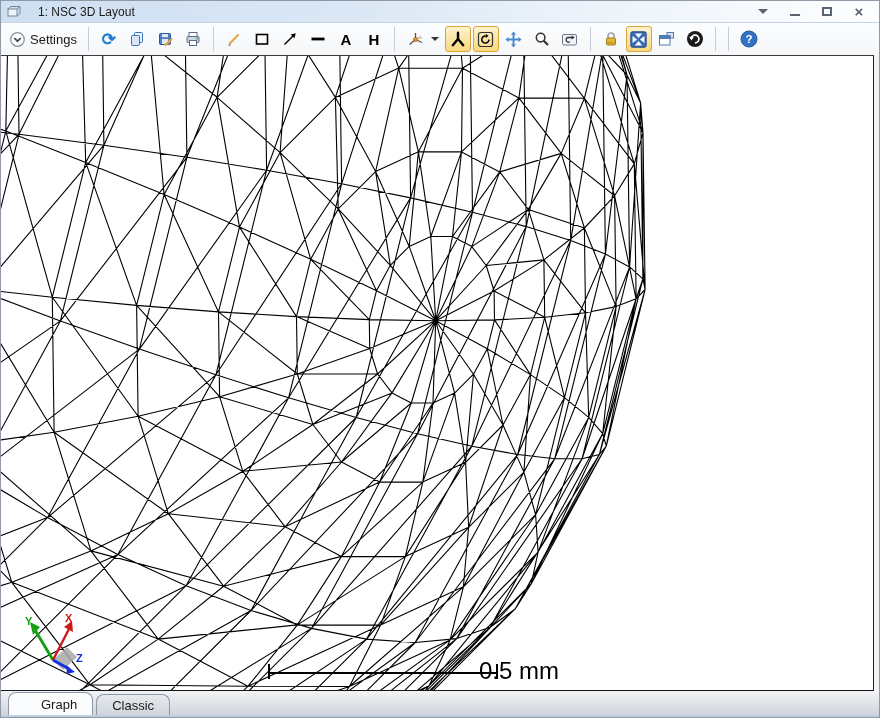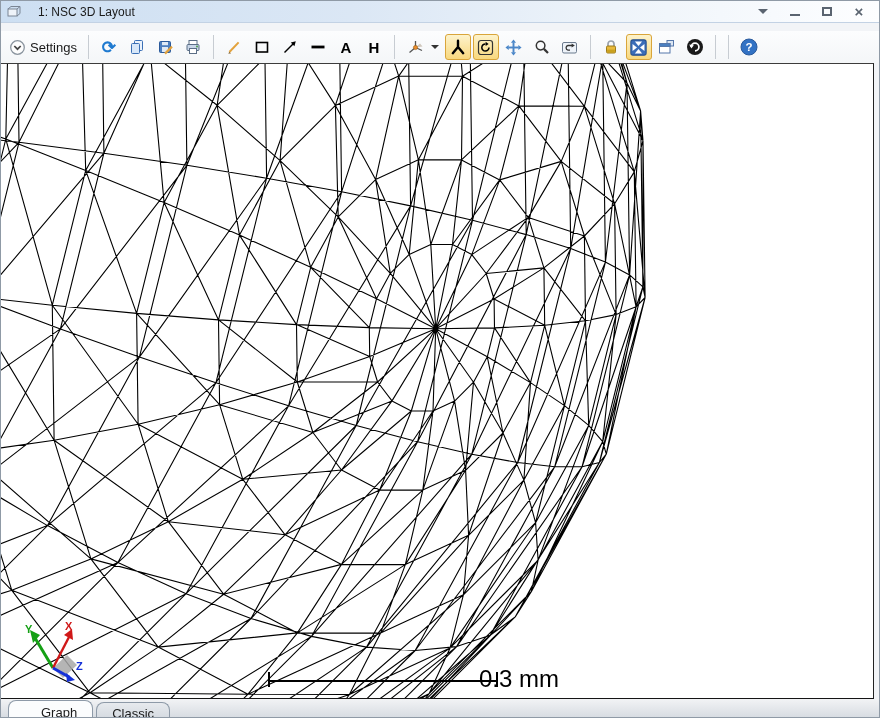--- a/index.html
+++ b/index.html
@@ -29,21 +29,21 @@
   .win-btn .minbar { width:10px; height:2px; background:#5a6470; display:block; margin-top:6px;}
   .win-btn .maxbox { width:10px; height:9px; border:2px solid #5a6470; display:block;}
   .win-btn .caretdown { width:0; height:0; border-left:5px solid transparent; border-right:5px solid transparent; border-top:5px solid #5a6470; display:block;}
   .win-btn.close { font-size:15px; font-weight:bold; }
 
   
   .toolbar {
     height: 32px;
     background: linear-gradient(#fcfdfe, #f4f6f8);
     display: flex; align-items: center;
-    padding: 0 4px; gap: 2px; margin-top: 8px;
+    padding: 0 4px; gap: 2px;
   }
   .tbtn {
     height: 26px; min-width: 26px;
     padding: 0 3px;
     display: flex; align-items: center; justify-content: center; gap: 4px;
     border: 1px solid transparent; border-radius: 3px;
     font-size: 13px; color: #1a1a1a;
     cursor: default;
   }
   .tbtn.selected {
@@ -321,21 +321,21 @@
 
   <div class="canvas">
     <svg class="mesh" width="873" height="634">
         <path d="M434.7 264.7L410.3 347.0M434.7 264.7L391.0 336.9M434.7 264.7L376.6 318.0M434.7 264.7L368.7 292.5M434.7 264.7L368.3 263.6M434.7 264.7L375.5 234.7M434.7 264.7L389.3 209.3M434.7 264.7L408.2 190.4M434.7 264.7L429.8 180.5M434.7 264.7L451.5 180.5M434.7 264.7L470.8 190.6M434.7 264.7L485.2 209.5M434.7 264.7L493.1 235.0M434.7 264.7L493.5 263.9M434.7 264.7L486.3 292.8M434.7 264.7L472.5 318.2M434.7 264.7L453.6 337.1M434.7 264.7L432.0 347.0M410.3 347.0L378.7 426.0M410.3 347.0L391.0 336.9M410.3 347.0L340.5 406.0M391.0 336.9L340.5 406.0M391.0 336.9L376.6 318.0M391.0 336.9L311.9 368.5M376.6 318.0L311.9 368.5M376.6 318.0L368.7 292.5M376.6 318.0L296.3 318.0M368.7 292.5L296.3 318.0M368.7 292.5L368.3 263.6M368.7 292.5L295.5 260.6M368.3 263.6L295.5 260.6M368.3 263.6L375.5 234.7M368.3 263.6L309.7 203.3M375.5 234.7L309.7 203.3M375.5 234.7L389.3 209.3M375.5 234.7L337.2 152.9M389.3 209.3L337.2 152.9M389.3 209.3L408.2 190.4M389.3 209.3L374.6 115.6M408.2 190.4L374.6 115.6M408.2 190.4L429.8 180.5M408.2 190.4L417.4 95.8M429.8 180.5L417.4 95.8M429.8 180.5L451.5 180.5M429.8 180.5L460.5 95.9M451.5 180.5L460.5 95.9M451.5 180.5L470.8 190.6M451.5 180.5L498.7 115.9M470.8 190.6L498.7 115.9M470.8 190.6L485.2 209.5M470.8 190.6L527.3 153.4M485.2 209.5L527.3 153.4M485.2 209.5L493.1 235.0M485.2 209.5L542.9 203.9M493.1 235.0L542.9 203.9M493.1 235.0L493.5 263.9M493.1 235.0L543.7 261.3M493.5 263.9L543.7 261.3M493.5 263.9L486.3 292.8M493.5 263.9L529.5 318.6M486.3 292.8L529.5 318.6M486.3 292.8L472.5 318.2M486.3 292.8L502.0 369.0M472.5 318.2L502.0 369.0M472.5 318.2L453.6 337.1M472.5 318.2L464.6 406.3M453.6 337.1L464.6 406.3M453.6 337.1L432.0 347.0M453.6 337.1L421.8 426.1M432.0 347.0L421.8 426.1M432.0 347.0L410.3 347.0M432.0 347.0L378.7 426.0M378.7 426.0L340.5 500.4M378.7 426.0L340.5 406.0M378.7 426.0L284.1 470.8M340.5 406.0L284.1 470.8M340.5 406.0L311.9 368.5M340.5 406.0L241.8 415.3M311.9 368.5L241.8 415.3M311.9 368.5L296.3 318.0M311.9 368.5L218.6 340.7M296.3 318.0L218.6 340.7M296.3 318.0L295.5 260.6M296.3 318.0L217.5 255.9M295.5 260.6L217.5 255.9M295.5 260.6L309.7 203.3M295.5 260.6L238.5 171.1M309.7 203.3L238.5 171.1M309.7 203.3L337.2 152.9M309.7 203.3L279.1 96.6M337.2 152.9L279.1 96.6M337.2 152.9L374.6 115.6M337.2 152.9L334.4 41.4M374.6 115.6L334.4 41.4M374.6 115.6L417.4 95.8M374.6 115.6L397.7 12.1M417.4 95.8L397.7 12.1M417.4 95.8L460.5 95.9M417.4 95.8L461.5 12.3M460.5 95.9L461.5 12.3M460.5 95.9L498.7 115.9M460.5 95.9L517.9 41.9M498.7 115.9L517.9 41.9M498.7 115.9L527.3 153.4M498.7 115.9L560.2 97.4M527.3 153.4L560.2 97.4M527.3 153.4L542.9 203.9M527.3 153.4L583.4 172.0M542.9 203.9L583.4 172.0M542.9 203.9L543.7 261.3M542.9 203.9L584.5 256.8M543.7 261.3L584.5 256.8M543.7 261.3L529.5 318.6M543.7 261.3L563.5 341.6M529.5 318.6L563.5 341.6M529.5 318.6L502.0 369.0M529.5 318.6L522.9 416.1M502.0 369.0L522.9 416.1M502.0 369.0L464.6 406.3M502.0 369.0L467.6 471.3M464.6 406.3L467.6 471.3M464.6 406.3L421.8 426.1M464.6 406.3L404.3 500.6M421.8 426.1L404.3 500.6M421.8 426.1L378.7 426.0M421.8 426.1L340.5 500.4M340.5 500.4L296.4 568.9M340.5 500.4L284.1 470.8M340.5 500.4L222.6 530.2M284.1 470.8L222.6 530.2M284.1 470.8L241.8 415.3M284.1 470.8L167.3 457.7M241.8 415.3L167.3 457.7M241.8 415.3L218.6 340.7M241.8 415.3L137.1 360.2M218.6 340.7L137.1 360.2M218.6 340.7L217.5 255.9M218.6 340.7L135.6 249.4M217.5 255.9L135.6 249.4M217.5 255.9L238.5 171.1M217.5 255.9L163.1 138.6M238.5 171.1L163.1 138.6M238.5 171.1L279.1 96.6M238.5 171.1L216.1 41.3M279.1 96.6L216.1 41.3M279.1 96.6L334.4 41.4M279.1 96.6L288.4 -30.8M334.4 41.4L288.4 -30.8M334.4 41.4L397.7 12.1M334.4 41.4L371.1 -69.1M397.7 12.1L371.1 -69.1M397.7 12.1L461.5 12.3M397.7 12.1L454.4 -68.9M461.5 12.3L454.4 -68.9M461.5 12.3L517.9 41.9M461.5 12.3L528.1 -30.2M517.9 41.9L528.1 -30.2M517.9 41.9L560.2 97.4M517.9 41.9L583.4 42.3M560.2 97.4L583.4 42.3M560.2 97.4L583.4 172.0M560.2 97.4L613.6 139.8M583.4 172.0L613.6 139.8M583.4 172.0L584.5 256.8M583.4 172.0L615.1 250.6M584.5 256.8L615.1 250.6M584.5 256.8L563.5 341.6M584.5 256.8L587.7 361.4M563.5 341.6L587.7 361.4M563.5 341.6L522.9 416.1M563.5 341.6L534.6 458.7M522.9 416.1L534.6 458.7M522.9 416.1L467.6 471.3M522.9 416.1L462.4 530.8M467.6 471.3L462.4 530.8M467.6 471.3L404.3 500.6M467.6 471.3L379.6 569.1M404.3 500.6L379.6 569.1M404.3 500.6L340.5 500.4M404.3 500.6L296.4 568.9M296.4 568.9L247.0 630.2M296.4 568.9L222.6 530.2M296.4 568.9L157.2 583.1M222.6 530.2L157.2 583.1M222.6 530.2L167.3 457.7M222.6 530.2L89.9 494.9M167.3 457.7L89.9 494.9M167.3 457.7L137.1 360.2M167.3 457.7L53.1 376.2M137.1 360.2L53.1 376.2M137.1 360.2L135.6 249.4M137.1 360.2L51.3 241.2M135.6 249.4L51.3 241.2M135.6 249.4L163.1 138.6M135.6 249.4L84.7 106.4M163.1 138.6L84.7 106.4M163.1 138.6L216.1 41.3M163.1 138.6L149.3 -12.0M216.1 41.3L149.3 -12.0M216.1 41.3L288.4 -30.8M216.1 41.3L237.3 -99.9M288.4 -30.8L237.3 -99.9M288.4 -30.8L371.1 -69.1M288.4 -30.8L338.0 -146.5M371.1 -69.1L338.0 -146.5M371.1 -69.1L454.4 -68.9M371.1 -69.1L439.4 -146.2M454.4 -68.9L439.4 -146.2M454.4 -68.9L528.1 -30.2M454.4 -68.9L529.2 -99.1M528.1 -30.2L529.2 -99.1M528.1 -30.2L583.4 42.3M528.1 -30.2L596.5 -10.9M583.4 42.3L596.5 -10.9M583.4 42.3L613.6 139.8M583.4 42.3L633.3 107.9M613.6 139.8L633.3 107.9M613.6 139.8L615.1 250.6M613.6 139.8L635.1 242.8M615.1 250.6L635.1 242.8M615.1 250.6L587.7 361.4M615.1 250.6L601.7 377.6M587.7 361.4L601.7 377.6M587.7 361.4L534.6 458.7M587.7 361.4L537.1 496.1M534.6 458.7L537.1 496.1M534.6 458.7L462.4 530.8M534.6 458.7L449.1 583.9M462.4 530.8L449.1 583.9M462.4 530.8L379.6 569.1M462.4 530.8L348.4 630.5M379.6 569.1L348.4 630.5M379.6 569.1L296.4 568.9M379.6 569.1L247.0 630.2M247.0 630.2L193.3 683.5M247.0 630.2L157.2 583.1M247.0 630.2L89.0 628.8M157.2 583.1L89.0 628.8M157.2 583.1L89.9 494.9M157.2 583.1L10.8 526.3M89.9 494.9L10.8 526.3M89.9 494.9L53.1 376.2M89.9 494.9L-31.9 388.4M53.1 376.2L-31.9 388.4M53.1 376.2L51.3 241.2M53.1 376.2L-34.0 231.7M51.3 241.2L-34.0 231.7M51.3 241.2L84.7 106.4M51.3 241.2L4.8 75.1M84.7 106.4L4.8 75.1M84.7 106.4L149.3 -12.0M84.7 106.4L79.8 -62.6M149.3 -12.0L79.8 -62.6M149.3 -12.0L237.3 -99.9M149.3 -12.0L182.0 -164.6M237.3 -99.9L182.0 -164.6M237.3 -99.9L338.0 -146.5M237.3 -99.9L299.0 -218.7M338.0 -146.5L299.0 -218.7M338.0 -146.5L439.4 -146.2M338.0 -146.5L416.8 -218.4M439.4 -146.2L416.8 -218.4M439.4 -146.2L529.2 -99.1M439.4 -146.2L521.0 -163.7M529.2 -99.1L521.0 -163.7M529.2 -99.1L596.5 -10.9M529.2 -99.1L599.3 -61.2M596.5 -10.9L599.3 -61.2M596.5 -10.9L633.3 107.9M596.5 -10.9L642.0 76.7M633.3 107.9L642.0 76.7M633.3 107.9L635.1 242.8M633.3 107.9L644.1 233.5M635.1 242.8L644.1 233.5M635.1 242.8L601.7 377.6M635.1 242.8L605.3 390.1M601.7 377.6L605.3 390.1M601.7 377.6L537.1 496.1M601.7 377.6L530.3 527.7M537.1 496.1L530.3 527.7M537.1 496.1L449.1 583.9M537.1 496.1L428.1 629.7M449.1 583.9L428.1 629.7M449.1 583.9L348.4 630.5M449.1 583.9L311.1 683.8M348.4 630.5L311.1 683.8M348.4 630.5L247.0 630.2M348.4 630.5L193.3 683.5M193.3 683.5L136.1 727.7M193.3 683.5L89.0 628.8M193.3 683.5L19.1 666.3M89.0 628.8L19.1 666.3M89.0 628.8L10.8 526.3M89.0 628.8L-68.6 551.3M10.8 526.3L-68.6 551.3M10.8 526.3L-31.9 388.4M10.8 526.3L-116.6 396.6M-31.9 388.4L-116.6 396.6M-31.9 388.4L-34.0 231.7M-31.9 388.4L-118.9 220.8M-34.0 231.7L-118.9 220.8M-34.0 231.7L4.8 75.1M-34.0 231.7L-75.4 45.1M4.8 75.1L-75.4 45.1M4.8 75.1L79.8 -62.6M4.8 75.1L8.8 -109.3M79.8 -62.6L8.8 -109.3M79.8 -62.6L182.0 -164.6M79.8 -62.6L123.4 -223.8M182.0 -164.6L123.4 -223.8M182.0 -164.6L299.0 -218.7M182.0 -164.6L254.7 -284.5M299.0 -218.7L254.7 -284.5M299.0 -218.7L416.8 -218.4M299.0 -218.7L386.9 -284.2M416.8 -218.4L386.9 -284.2M416.8 -218.4L521.0 -163.7M416.8 -218.4L503.8 -222.8M521.0 -163.7L503.8 -222.8M521.0 -163.7L599.3 -61.2M521.0 -163.7L591.6 -107.8M599.3 -61.2L591.6 -107.8M599.3 -61.2L642.0 76.7M599.3 -61.2L639.6 46.9M642.0 76.7L639.6 46.9M642.0 76.7L644.1 233.5M642.0 76.7L641.9 222.8M644.1 233.5L641.9 222.8M644.1 233.5L605.3 390.1M644.1 233.5L598.4 398.5M605.3 390.1L598.4 398.5M605.3 390.1L530.3 527.7M605.3 390.1L514.2 552.9M530.3 527.7L514.2 552.9M530.3 527.7L428.1 629.7M530.3 527.7L399.5 667.3M428.1 629.7L399.5 667.3M428.1 629.7L311.1 683.8M428.1 629.7L268.3 728.1M311.1 683.8L268.3 728.1M311.1 683.8L193.3 683.5M311.1 683.8L136.1 727.7M136.1 727.7L76.5 762.1M136.1 727.7L19.1 666.3M136.1 727.7L-51.2 695.1M19.1 666.3L-51.2 695.1M19.1 666.3L-68.6 551.3M19.1 666.3L-147.0 569.6M-68.6 551.3L-147.0 569.6M-68.6 551.3L-116.6 396.6M-68.6 551.3L-199.3 400.7M-116.6 396.6L-199.3 400.7M-116.6 396.6L-118.9 220.8M-116.6 396.6L-201.9 208.7M-118.9 220.8L-201.9 208.7M-118.9 220.8L-75.4 45.1M-118.9 220.8L-154.4 16.9M-75.4 45.1L-154.4 16.9M-75.4 45.1L8.8 -109.3M-75.4 45.1L-62.5 -151.6M8.8 -109.3L-62.5 -151.6M8.8 -109.3L123.4 -223.8M8.8 -109.3L62.6 -276.5M123.4 -223.8L62.6 -276.5M123.4 -223.8L254.7 -284.5M123.4 -223.8L206.0 -342.8M254.7 -284.5L206.0 -342.8M254.7 -284.5L386.9 -284.2M254.7 -284.5L350.2 -342.4M386.9 -284.2L350.2 -342.4M386.9 -284.2L503.8 -222.8M386.9 -284.2L477.9 -275.4M503.8 -222.8L477.9 -275.4M503.8 -222.8L591.6 -107.8M503.8 -222.8L573.7 -149.9M591.6 -107.8L573.7 -149.9M591.6 -107.8L639.6 46.9M591.6 -107.8L626.0 19.0M639.6 46.9L626.0 19.0M639.6 46.9L641.9 222.8M639.6 46.9L628.6 210.9M641.9 222.8L628.6 210.9M641.9 222.8L598.4 398.5M641.9 222.8L581.1 402.7M598.4 398.5L581.1 402.7M598.4 398.5L514.2 552.9M598.4 398.5L489.2 571.3M514.2 552.9L489.2 571.3M514.2 552.9L399.5 667.3M514.2 552.9L364.0 696.2M399.5 667.3L364.0 696.2M399.5 667.3L268.3 728.1M399.5 667.3L220.7 762.5M268.3 728.1L220.7 762.5M268.3 728.1L136.1 727.7M268.3 728.1L76.5 762.1M76.5 762.1L15.4 786.1M76.5 762.1L-51.2 695.1M76.5 762.1L-120.8 714.7M-51.2 695.1L-120.8 714.7M-51.2 695.1L-147.0 569.6M-51.2 695.1L-223.0 580.8M-147.0 569.6L-223.0 580.8M-147.0 569.6L-199.3 400.7M-147.0 569.6L-278.8 400.6M-199.3 400.7L-278.8 400.6M-199.3 400.7L-201.9 208.7M-199.3 400.7L-281.6 195.8M-201.9 208.7L-281.6 195.8M-201.9 208.7L-154.4 16.9M-201.9 208.7L-230.9 -8.8M-154.4 16.9L-230.9 -8.8M-154.4 16.9L-62.5 -151.6M-154.4 16.9L-132.9 -188.6M-62.5 -151.6L-132.9 -188.6M-62.5 -151.6L62.6 -276.5M-62.5 -151.6L0.6 -321.9M62.6 -276.5L0.6 -321.9M62.6 -276.5L206.0 -342.8M62.6 -276.5L153.5 -392.6M206.0 -342.8L153.5 -392.6M206.0 -342.8L350.2 -342.4M206.0 -342.8L307.4 -392.2M350.2 -342.4L307.4 -392.2M350.2 -342.4L477.9 -275.4M350.2 -342.4L443.6 -320.7M477.9 -275.4L443.6 -320.7M477.9 -275.4L573.7 -149.9M477.9 -275.4L545.8 -186.8M573.7 -149.9L545.8 -186.8M573.7 -149.9L626.0 19.0M573.7 -149.9L601.7 -6.6M626.0 19.0L601.7 -6.6M626.0 19.0L628.6 210.9M626.0 19.0L604.4 198.1M628.6 210.9L604.4 198.1M628.6 210.9L581.1 402.7M628.6 210.9L553.7 402.8M581.1 402.7L553.7 402.8M581.1 402.7L489.2 571.3M581.1 402.7L455.7 582.6M489.2 571.3L455.7 582.6M489.2 571.3L364.0 696.2M489.2 571.3L322.2 715.9M364.0 696.2L322.2 715.9M364.0 696.2L220.7 762.5M364.0 696.2L169.3 786.6M220.7 762.5L169.3 786.6M220.7 762.5L76.5 762.1M220.7 762.5L15.4 786.1M15.4 786.1L-46.0 799.4M15.4 786.1L-120.8 714.7M15.4 786.1L-188.5 724.7M-120.8 714.7L-188.5 724.7M-120.8 714.7L-223.0 580.8M-120.8 714.7L-295.3 584.6M-223.0 580.8L-295.3 584.6M-223.0 580.8L-278.8 400.6M-223.0 580.8L-353.7 396.2M-278.8 400.6L-353.7 396.2M-278.8 400.6L-281.6 195.8M-278.8 400.6L-356.6 182.2M-281.6 195.8L-356.6 182.2M-281.6 195.8L-230.9 -8.8M-281.6 195.8L-303.6 -31.8M-230.9 -8.8L-303.6 -31.8M-230.9 -8.8L-132.9 -188.6M-230.9 -8.8L-201.1 -219.7M-132.9 -188.6L-201.1 -219.7M-132.9 -188.6L0.6 -321.9M-132.9 -188.6L-61.5 -359.1M0.6 -321.9L-61.5 -359.1M0.6 -321.9L153.5 -392.6M0.6 -321.9L98.4 -433.0M153.5 -392.6L98.4 -433.0M153.5 -392.6L307.4 -392.2M153.5 -392.6L259.2 -432.6M307.4 -392.2L259.2 -432.6M307.4 -392.2L443.6 -320.7M307.4 -392.2L401.6 -357.9M443.6 -320.7L401.6 -357.9M443.6 -320.7L545.8 -186.8M443.6 -320.7L508.5 -217.9M545.8 -186.8L508.5 -217.9M545.8 -186.8L601.7 -6.6M545.8 -186.8L566.9 -29.5M601.7 -6.6L566.9 -29.5M601.7 -6.6L604.4 198.1M601.7 -6.6L569.7 184.6M604.4 198.1L569.7 184.6M604.4 198.1L553.7 402.8M604.4 198.1L516.7 398.5M553.7 402.8L516.7 398.5M553.7 402.8L455.7 582.6M553.7 402.8L414.2 586.5M455.7 582.6L414.2 586.5M455.7 582.6L322.2 715.9M455.7 582.6L274.7 725.9M322.2 715.9L274.7 725.9M322.2 715.9L169.3 786.6M322.2 715.9L114.8 799.8M169.3 786.6L114.8 799.8M169.3 786.6L15.4 786.1M169.3 786.6L-46.0 799.4M-46.0 799.4L-106.9 801.6M-46.0 799.4L-188.5 724.7M-46.0 799.4L-253.1 724.9M-188.5 724.7L-253.1 724.9M-188.5 724.7L-295.3 584.6M-188.5 724.7L-362.8 581.2M-295.3 584.6L-362.8 581.2M-295.3 584.6L-353.7 396.2M-295.3 584.6L-422.7 387.8M-353.7 396.2L-422.7 387.8M-353.7 396.2L-356.6 182.2M-353.7 396.2L-425.6 168.1M-356.6 182.2L-425.6 168.1M-356.6 182.2L-303.6 -31.8M-356.6 182.2L-371.2 -51.5M-303.6 -31.8L-371.2 -51.5M-303.6 -31.8L-201.1 -219.7M-303.6 -31.8L-266.0 -244.5M-201.1 -219.7L-266.0 -244.5M-201.1 -219.7L-61.5 -359.1M-201.1 -219.7L-122.7 -387.5M-61.5 -359.1L-122.7 -387.5M-61.5 -359.1L98.4 -433.0M-61.5 -359.1L41.3 -463.4M98.4 -433.0L41.3 -463.4M98.4 -433.0L259.2 -432.6M98.4 -433.0L206.4 -462.9M259.2 -432.6L206.4 -462.9M259.2 -432.6L401.6 -357.9M259.2 -432.6L352.6 -386.2M401.6 -357.9L352.6 -386.2M401.6 -357.9L508.5 -217.9M401.6 -357.9L462.3 -242.5M508.5 -217.9L462.3 -242.5M508.5 -217.9L566.9 -29.5M508.5 -217.9L522.2 -49.2M566.9 -29.5L522.2 -49.2M566.9 -29.5L569.7 184.6M566.9 -29.5L525.2 170.6M569.7 184.6L525.2 170.6M569.7 184.6L516.7 398.5M569.7 184.6L470.8 390.2M516.7 398.5L470.8 390.2M516.7 398.5L414.2 586.5M516.7 398.5L365.6 583.1M414.2 586.5L365.6 583.1M414.2 586.5L274.7 725.9M414.2 586.5L222.3 726.1M274.7 725.9L222.3 726.1M274.7 725.9L114.8 799.8M274.7 725.9L58.2 802.0M114.8 799.8L58.2 802.0M114.8 799.8L-46.0 799.4M114.8 799.8L-106.9 801.6M-106.9 801.6L-166.0 792.7M-106.9 801.6L-253.1 724.9M-106.9 801.6L-313.5 715.4M-253.1 724.9L-313.5 715.4M-253.1 724.9L-362.8 581.2M-253.1 724.9L-424.1 570.4M-362.8 581.2L-424.1 570.4M-362.8 581.2L-422.7 387.8M-362.8 581.2L-484.5 375.4M-422.7 387.8L-484.5 375.4M-422.7 387.8L-425.6 168.1M-422.7 387.8L-487.5 153.7M-425.6 168.1L-487.5 153.7M-425.6 168.1L-371.2 -51.5M-425.6 168.1L-432.6 -67.7M-371.2 -51.5L-432.6 -67.7M-371.2 -51.5L-266.0 -244.5M-371.2 -51.5L-326.5 -262.4M-266.0 -244.5L-326.5 -262.4M-266.0 -244.5L-122.7 -387.5M-266.0 -244.5L-182.0 -406.6M-122.7 -387.5L-182.0 -406.6M-122.7 -387.5L41.3 -463.4M-122.7 -387.5L-16.5 -483.2M41.3 -463.4L-16.5 -483.2M41.3 -463.4L206.4 -462.9M41.3 -463.4L150.0 -482.7M206.4 -462.9L150.0 -482.7M206.4 -462.9L352.6 -386.2M206.4 -462.9L297.5 -405.4M352.6 -386.2L297.5 -405.4M352.6 -386.2L462.3 -242.5M352.6 -386.2L408.1 -260.4M462.3 -242.5L408.1 -260.4M462.3 -242.5L522.2 -49.2M462.3 -242.5L468.5 -65.4M522.2 -49.2L468.5 -65.4M522.2 -49.2L525.2 170.6M522.2 -49.2L471.5 156.3M525.2 170.6L471.5 156.3M525.2 170.6L470.8 390.2M525.2 170.6L416.6 377.7M470.8 390.2L416.6 377.7M470.8 390.2L365.6 583.1M470.8 390.2L310.5 572.4M365.6 583.1L310.5 572.4M365.6 583.1L222.3 726.1M365.6 583.1L166.0 716.6M222.3 726.1L166.0 716.6M222.3 726.1L58.2 802.0M222.3 726.1L0.5 793.2M58.2 802.0L0.5 793.2M58.2 802.0L-106.9 801.6M58.2 802.0L-166.0 792.7M-166.0 792.7L-222.4 772.9M-166.0 792.7L-313.5 715.4M-166.0 792.7L-368.6 696.2M-313.5 715.4L-368.6 696.2M-313.5 715.4L-424.1 570.4M-313.5 715.4L-478.3 552.5M-424.1 570.4L-478.3 552.5M-424.1 570.4L-484.5 375.4M-424.1 570.4L-538.2 359.2M-484.5 375.4L-538.2 359.2M-484.5 375.4L-487.5 153.7M-484.5 375.4L-541.2 139.4M-487.5 153.7L-541.2 139.4M-487.5 153.7L-432.6 -67.7M-487.5 153.7L-486.8 -80.2M-432.6 -67.7L-486.8 -80.2M-432.6 -67.7L-326.5 -262.4M-432.6 -67.7L-381.6 -273.1M-326.5 -262.4L-381.6 -273.1M-326.5 -262.4L-182.0 -406.6M-326.5 -262.4L-238.3 -416.1M-182.0 -406.6L-238.3 -416.1M-182.0 -406.6L-16.5 -483.2M-182.0 -406.6L-74.2 -492.0M-16.5 -483.2L-74.2 -492.0M-16.5 -483.2L150.0 -482.7M-16.5 -483.2L90.9 -491.6M150.0 -482.7L90.9 -491.6M150.0 -482.7L297.5 -405.4M150.0 -482.7L237.1 -414.9M297.5 -405.4L237.1 -414.9M297.5 -405.4L408.1 -260.4M297.5 -405.4L346.8 -271.2M408.1 -260.4L346.8 -271.2M408.1 -260.4L468.5 -65.4M408.1 -260.4L406.7 -77.8M468.5 -65.4L406.7 -77.8M468.5 -65.4L471.5 156.3M468.5 -65.4L409.6 141.9M471.5 156.3L409.6 141.9M471.5 156.3L416.6 377.7M471.5 156.3L355.2 361.5M416.6 377.7L355.2 361.5M416.6 377.7L310.5 572.4M416.6 377.7L250.0 554.5M310.5 572.4L250.0 554.5M310.5 572.4L166.0 716.6M310.5 572.4L106.7 697.5M166.0 716.6L106.7 697.5M166.0 716.6L0.5 793.2M166.0 716.6L-57.3 773.4M0.5 793.2L-57.3 773.4M0.5 793.2L-166.0 792.7M0.5 793.2L-222.4 772.9M-222.4 772.9L-275.2 742.6M-222.4 772.9L-368.6 696.2M-222.4 772.9L-417.6 667.9M-368.6 696.2L-417.6 667.9M-368.6 696.2L-478.3 552.5M-368.6 696.2L-524.5 527.9M-478.3 552.5L-524.5 527.9M-478.3 552.5L-538.2 359.2M-478.3 552.5L-582.9 339.5M-538.2 359.2L-582.9 339.5M-538.2 359.2L-541.2 139.4M-538.2 359.2L-585.7 125.4M-541.2 139.4L-585.7 125.4M-541.2 139.4L-486.8 -80.2M-541.2 139.4L-532.7 -88.5M-486.8 -80.2L-532.7 -88.5M-486.8 -80.2L-381.6 -273.1M-486.8 -80.2L-430.2 -276.5M-381.6 -273.1L-430.2 -276.5M-381.6 -273.1L-238.3 -416.1M-381.6 -273.1L-290.7 -415.9M-238.3 -416.1L-290.7 -415.9M-238.3 -416.1L-74.2 -492.0M-238.3 -416.1L-130.8 -489.8M-74.2 -492.0L-130.8 -489.8M-74.2 -492.0L90.9 -491.6M-74.2 -492.0L30.0 -489.4M90.9 -491.6L30.0 -489.4M90.9 -491.6L237.1 -414.9M90.9 -491.6L172.5 -414.7M237.1 -414.9L172.5 -414.7M237.1 -414.9L346.8 -271.2M237.1 -414.9L279.3 -274.6M346.8 -271.2L279.3 -274.6M346.8 -271.2L406.7 -77.8M346.8 -271.2L337.7 -86.2M406.7 -77.8L337.7 -86.2M406.7 -77.8L409.6 141.9M406.7 -77.8L340.6 127.8M409.6 141.9L340.6 127.8M409.6 141.9L355.2 361.5M409.6 141.9L287.6 341.8M355.2 361.5L287.6 341.8M355.2 361.5L250.0 554.5M355.2 361.5L185.1 529.7M250.0 554.5L185.1 529.7M250.0 554.5L106.7 697.5M250.0 554.5L45.5 669.1M106.7 697.5L45.5 669.1M106.7 697.5L-57.3 773.4M106.7 697.5L-114.4 743.0M-57.3 773.4L-114.4 743.0M-57.3 773.4L-222.4 772.9M-57.3 773.4L-275.2 742.6M-275.2 742.6L-323.4 702.2M-275.2 742.6L-417.6 667.9M-275.2 742.6L-459.6 630.7M-417.6 667.9L-459.6 630.7M-417.6 667.9L-524.5 527.9M-417.6 667.9L-561.8 496.8M-524.5 527.9L-561.8 496.8M-524.5 527.9L-582.9 339.5M-524.5 527.9L-617.7 316.6M-582.9 339.5L-617.7 316.6M-582.9 339.5L-585.7 125.4M-582.9 339.5L-620.4 111.9M-585.7 125.4L-620.4 111.9M-585.7 125.4L-532.7 -88.5M-585.7 125.4L-569.7 -92.8M-532.7 -88.5L-569.7 -92.8M-532.7 -88.5L-430.2 -276.5M-532.7 -88.5L-471.7 -272.6M-430.2 -276.5L-471.7 -272.6M-430.2 -276.5L-290.7 -415.9M-430.2 -276.5L-338.2 -405.9M-290.7 -415.9L-338.2 -405.9M-290.7 -415.9L-130.8 -489.8M-290.7 -415.9L-185.3 -476.6M-130.8 -489.8L-185.3 -476.6M-130.8 -489.8L30.0 -489.4M-130.8 -489.8L-31.4 -476.1M30.0 -489.4L-31.4 -476.1M30.0 -489.4L172.5 -414.7M30.0 -489.4L104.8 -404.7M172.5 -414.7L104.8 -404.7M172.5 -414.7L279.3 -274.6M172.5 -414.7L207.0 -270.8M279.3 -274.6L207.0 -270.8M279.3 -274.6L337.7 -86.2M279.3 -274.6L262.8 -90.6M337.7 -86.2L262.8 -90.6M337.7 -86.2L340.6 127.8M337.7 -86.2L265.6 114.2M340.6 127.8L265.6 114.2M340.6 127.8L287.6 341.8M340.6 127.8L214.9 318.8M287.6 341.8L214.9 318.8M287.6 341.8L185.1 529.7M287.6 341.8L116.9 498.6M185.1 529.7L116.9 498.6M185.1 529.7L45.5 669.1M185.1 529.7L-16.6 631.9M45.5 669.1L-16.6 631.9M45.5 669.1L-114.4 743.0M45.5 669.1L-169.5 702.6M-114.4 743.0L-169.5 702.6M-114.4 743.0L-275.2 742.6M-114.4 743.0L-323.4 702.2M-323.4 702.2L-366.2 652.4M-323.4 702.2L-459.6 630.7M-323.4 702.2L-493.9 585.4M-459.6 630.7L-493.9 585.4M-459.6 630.7L-561.8 496.8M-459.6 630.7L-589.7 459.9M-561.8 496.8L-589.7 459.9M-561.8 496.8L-617.7 316.6M-561.8 496.8L-642.0 291.0M-617.7 316.6L-642.0 291.0M-617.7 316.6L-620.4 111.9M-617.7 316.6L-644.6 99.1M-620.4 111.9L-644.6 99.1M-620.4 111.9L-569.7 -92.8M-620.4 111.9L-597.1 -92.7M-569.7 -92.8L-597.1 -92.7M-569.7 -92.8L-471.7 -272.6M-569.7 -92.8L-505.2 -261.3M-471.7 -272.6L-505.2 -261.3M-471.7 -272.6L-338.2 -405.9M-471.7 -272.6L-380.0 -386.2M-338.2 -405.9L-380.0 -386.2M-338.2 -405.9L-185.3 -476.6M-338.2 -405.9L-236.7 -452.5M-185.3 -476.6L-236.7 -452.5M-185.3 -476.6L-31.4 -476.1M-185.3 -476.6L-92.5 -452.1M-31.4 -476.1L-92.5 -452.1M-31.4 -476.1L104.8 -404.7M-31.4 -476.1L35.2 -385.1M104.8 -404.7L35.2 -385.1M104.8 -404.7L207.0 -270.8M104.8 -404.7L131.0 -259.6M207.0 -270.8L131.0 -259.6M207.0 -270.8L262.8 -90.6M207.0 -270.8L183.3 -90.7M262.8 -90.6L183.3 -90.7M262.8 -90.6L265.6 114.2M262.8 -90.6L185.9 101.3M265.6 114.2L185.9 101.3M265.6 114.2L214.9 318.8M265.6 114.2L138.4 293.1M214.9 318.8L138.4 293.1M214.9 318.8L116.9 498.6M214.9 318.8L46.5 461.6M116.9 498.6L46.5 461.6M116.9 498.6L-16.6 631.9M116.9 498.6L-78.6 586.5M-16.6 631.9L-78.6 586.5M-16.6 631.9L-169.5 702.6M-16.6 631.9L-222.0 652.8M-169.5 702.6L-222.0 652.8M-169.5 702.6L-323.4 702.2M-169.5 702.6L-366.2 652.4M-366.2 652.4L-402.9 594.2M-366.2 652.4L-493.9 585.4M-366.2 652.4L-519.8 532.8M-493.9 585.4L-519.8 532.8M-493.9 585.4L-589.7 459.9M-493.9 585.4L-607.6 417.8M-589.7 459.9L-607.6 417.8M-589.7 459.9L-642.0 291.0M-589.7 459.9L-655.6 263.1M-642.0 291.0L-655.6 263.1M-642.0 291.0L-644.6 99.1M-642.0 291.0L-657.9 87.2M-644.6 99.1L-657.9 87.2M-644.6 99.1L-597.1 -92.7M-644.6 99.1L-614.4 -88.5M-597.1 -92.7L-614.4 -88.5M-597.1 -92.7L-505.2 -261.3M-597.1 -92.7L-530.2 -242.9M-505.2 -261.3L-530.2 -242.9M-505.2 -261.3L-380.0 -386.2M-505.2 -261.3L-415.5 -357.3M-380.0 -386.2L-415.5 -357.3M-380.0 -386.2L-236.7 -452.5M-380.0 -386.2L-284.3 -418.1M-236.7 -452.5L-284.3 -418.1M-236.7 -452.5L-92.5 -452.1M-236.7 -452.5L-152.1 -417.7M-92.5 -452.1L-152.1 -417.7M-92.5 -452.1L35.2 -385.1M-92.5 -452.1L-35.1 -356.3M35.2 -385.1L-35.1 -356.3M35.2 -385.1L131.0 -259.6M35.2 -385.1L52.6 -241.3M131.0 -259.6L52.6 -241.3M131.0 -259.6L183.3 -90.7M131.0 -259.6L100.6 -86.6M183.3 -90.7L100.6 -86.6M183.3 -90.7L185.9 101.3M183.3 -90.7L102.9 89.2M185.9 101.3L102.9 89.2M185.9 101.3L138.4 293.1M185.9 101.3L59.4 264.9M138.4 293.1L59.4 264.9M138.4 293.1L46.5 461.6M138.4 293.1L-24.8 419.3M46.5 461.6L-24.8 419.3M46.5 461.6L-78.6 586.5M46.5 461.6L-139.4 533.8M-78.6 586.5L-139.4 533.8M-78.6 586.5L-222.0 652.8M-78.6 586.5L-270.7 594.5M-222.0 652.8L-270.7 594.5M-222.0 652.8L-366.2 652.4M-222.0 652.8L-402.9 594.2M-402.9 594.2L-432.8 528.4M-402.9 594.2L-519.8 532.8M-402.9 594.2L-537.0 473.7M-519.8 532.8L-537.0 473.7M-519.8 532.8L-607.6 417.8M-519.8 532.8L-615.3 371.2M-607.6 417.8L-615.3 371.2M-607.6 417.8L-655.6 263.1M-607.6 417.8L-658.0 233.3M-655.6 263.1L-658.0 233.3M-655.6 263.1L-657.9 87.2M-655.6 263.1L-660.1 76.5M-657.9 87.2L-660.1 76.5M-657.9 87.2L-614.4 -88.5M-657.9 87.2L-621.3 -80.1M-614.4 -88.5L-621.3 -80.1M-614.4 -88.5L-530.2 -242.9M-614.4 -88.5L-546.3 -217.7M-530.2 -242.9L-546.3 -217.7M-530.2 -242.9L-415.5 -357.3M-530.2 -242.9L-444.1 -319.7M-415.5 -357.3L-444.1 -319.7M-415.5 -357.3L-284.3 -418.1M-415.5 -357.3L-327.1 -373.8M-284.3 -418.1L-327.1 -373.8M-284.3 -418.1L-152.1 -417.7M-284.3 -418.1L-209.3 -373.5M-152.1 -417.7L-209.3 -373.5M-152.1 -417.7L-35.1 -356.3M-152.1 -417.7L-105.0 -318.8M-35.1 -356.3L-105.0 -318.8M-35.1 -356.3L52.6 -241.3M-35.1 -356.3L-26.8 -216.3M52.6 -241.3L-26.8 -216.3M52.6 -241.3L100.6 -86.6M52.6 -241.3L15.9 -78.4M100.6 -86.6L15.9 -78.4M100.6 -86.6L102.9 89.2M100.6 -86.6L18.0 78.3M102.9 89.2L18.0 78.3M102.9 89.2L59.4 264.9M102.9 89.2L-20.8 234.9M59.4 264.9L-20.8 234.9M59.4 264.9L-24.8 419.3M59.4 264.9L-95.8 372.6M-24.8 419.3L-95.8 372.6M-24.8 419.3L-139.4 533.8M-24.8 419.3L-198.0 474.6M-139.4 533.8L-198.0 474.6M-139.4 533.8L-270.7 594.5M-139.4 533.8L-315.0 528.7M-270.7 594.5L-315.0 528.7M-270.7 594.5L-402.9 594.2M-270.7 594.5L-432.8 528.4M-432.8 528.4L-455.4 456.2M-432.8 528.4L-537.0 473.7M-432.8 528.4L-545.2 409.1M-537.0 473.7L-545.2 409.1M-537.0 473.7L-615.3 371.2M-537.0 473.7L-612.5 320.9M-615.3 371.2L-612.5 320.9M-615.3 371.2L-658.0 233.3M-615.3 371.2L-649.3 202.1M-658.0 233.3L-649.3 202.1M-658.0 233.3L-660.1 76.5M-658.0 233.3L-651.1 67.2M-660.1 76.5L-651.1 67.2M-660.1 76.5L-621.3 -80.1M-660.1 76.5L-617.7 -67.6M-621.3 -80.1L-617.7 -67.6M-621.3 -80.1L-546.3 -217.7M-621.3 -80.1L-553.1 -186.1M-546.3 -217.7L-553.1 -186.1M-546.3 -217.7L-444.1 -319.7M-546.3 -217.7L-465.1 -273.9M-444.1 -319.7L-465.1 -273.9M-444.1 -319.7L-327.1 -373.8M-444.1 -319.7L-364.4 -320.5M-327.1 -373.8L-364.4 -320.5M-327.1 -373.8L-209.3 -373.5M-327.1 -373.8L-263.0 -320.2M-209.3 -373.5L-263.0 -320.2M-209.3 -373.5L-105.0 -318.8M-209.3 -373.5L-173.2 -273.1M-105.0 -318.8L-173.2 -273.1M-105.0 -318.8L-26.8 -216.3M-105.0 -318.8L-105.9 -184.9M-26.8 -216.3L-105.9 -184.9M-26.8 -216.3L15.9 -78.4M-26.8 -216.3L-69.1 -66.2M15.9 -78.4L-69.1 -66.2M15.9 -78.4L18.0 78.3M15.9 -78.4L-67.3 68.8M18.0 78.3L-67.3 68.8M18.0 78.3L-20.8 234.9M18.0 78.3L-100.7 203.6M-20.8 234.9L-100.7 203.6M-20.8 234.9L-95.8 372.6M-20.8 234.9L-165.3 322.0M-95.8 372.6L-165.3 322.0M-95.8 372.6L-198.0 474.6M-95.8 372.6L-253.3 409.9M-198.0 474.6L-253.3 409.9M-198.0 474.6L-315.0 528.7M-198.0 474.6L-354.0 456.5M-315.0 528.7L-354.0 456.5M-315.0 528.7L-432.8 528.4M-315.0 528.7L-455.4 456.2M-455.4 456.2L-470.4 378.9M-455.4 456.2L-545.2 409.1M-455.4 456.2L-544.1 340.2M-545.2 409.1L-544.1 340.2M-545.2 409.1L-612.5 320.9M-545.2 409.1L-599.4 267.7M-612.5 320.9L-599.4 267.7M-612.5 320.9L-649.3 202.1M-612.5 320.9L-629.6 170.2M-649.3 202.1L-629.6 170.2M-649.3 202.1L-651.1 67.2M-649.3 202.1L-631.1 59.4M-651.1 67.2L-631.1 59.4M-651.1 67.2L-617.7 -67.6M-651.1 67.2L-603.7 -51.4M-617.7 -67.6L-603.7 -51.4M-617.7 -67.6L-553.1 -186.1M-617.7 -67.6L-550.6 -148.7M-553.1 -186.1L-550.6 -148.7M-553.1 -186.1L-465.1 -273.9M-553.1 -186.1L-478.4 -220.8M-465.1 -273.9L-478.4 -220.8M-465.1 -273.9L-364.4 -320.5M-465.1 -273.9L-395.6 -259.1M-364.4 -320.5L-395.6 -259.1M-364.4 -320.5L-263.0 -320.2M-364.4 -320.5L-312.4 -258.9M-263.0 -320.2L-312.4 -258.9M-263.0 -320.2L-173.2 -273.1M-263.0 -320.2L-238.6 -220.2M-173.2 -273.1L-238.6 -220.2M-173.2 -273.1L-105.9 -184.9M-173.2 -273.1L-183.3 -147.7M-105.9 -184.9L-183.3 -147.7M-105.9 -184.9L-69.1 -66.2M-105.9 -184.9L-153.1 -50.2M-69.1 -66.2L-153.1 -50.2M-69.1 -66.2L-67.3 68.8M-69.1 -66.2L-151.6 60.6M-67.3 68.8L-151.6 60.6M-67.3 68.8L-100.7 203.6M-67.3 68.8L-179.1 171.4M-100.7 203.6L-179.1 171.4M-100.7 203.6L-165.3 322.0M-100.7 203.6L-232.1 268.7M-165.3 322.0L-232.1 268.7M-165.3 322.0L-253.3 409.9M-165.3 322.0L-304.4 340.8M-253.3 409.9L-304.4 340.8M-253.3 409.9L-354.0 456.5M-253.3 409.9L-387.1 379.1M-354.0 456.5L-387.1 379.1M-354.0 456.5L-455.4 456.2M-354.0 456.5L-470.4 378.9M-470.4 378.9L-477.5 297.7M-470.4 378.9L-544.1 340.2M-470.4 378.9L-533.9 268.1M-544.1 340.2L-533.9 268.1M-544.1 340.2L-599.4 267.7M-544.1 340.2L-576.2 212.6M-599.4 267.7L-576.2 212.6M-599.4 267.7L-629.6 170.2M-599.4 267.7L-599.4 138.0M-629.6 170.2L-599.4 138.0M-629.6 170.2L-631.1 59.4M-629.6 170.2L-600.5 53.2M-631.1 59.4L-600.5 53.2M-631.1 59.4L-603.7 -51.4M-631.1 59.4L-579.5 -31.6M-603.7 -51.4L-579.5 -31.6M-603.7 -51.4L-550.6 -148.7M-603.7 -51.4L-538.9 -106.1M-550.6 -148.7L-538.9 -106.1M-550.6 -148.7L-478.4 -220.8M-550.6 -148.7L-483.6 -161.3M-478.4 -220.8L-483.6 -161.3M-478.4 -220.8L-395.6 -259.1M-478.4 -220.8L-420.3 -190.6M-395.6 -259.1L-420.3 -190.6M-395.6 -259.1L-312.4 -258.9M-395.6 -259.1L-356.5 -190.4M-312.4 -258.9L-356.5 -190.4M-312.4 -258.9L-238.6 -220.2M-312.4 -258.9L-300.1 -160.8M-238.6 -220.2L-300.1 -160.8M-238.6 -220.2L-183.3 -147.7M-238.6 -220.2L-257.8 -105.3M-183.3 -147.7L-257.8 -105.3M-183.3 -147.7L-153.1 -50.2M-183.3 -147.7L-234.6 -30.7M-153.1 -50.2L-234.6 -30.7M-153.1 -50.2L-151.6 60.6M-153.1 -50.2L-233.5 54.1M-151.6 60.6L-233.5 54.1M-151.6 60.6L-179.1 171.4M-151.6 60.6L-254.5 138.9M-179.1 171.4L-254.5 138.9M-179.1 171.4L-232.1 268.7M-179.1 171.4L-295.1 213.4M-232.1 268.7L-295.1 213.4M-232.1 268.7L-304.4 340.8M-232.1 268.7L-350.4 268.6M-304.4 340.8L-350.4 268.6M-304.4 340.8L-387.1 379.1M-304.4 340.8L-413.7 297.9M-387.1 379.1L-413.7 297.9M-387.1 379.1L-470.4 378.9M-387.1 379.1L-477.5 297.7M-477.5 297.7L-476.5 214.1M-477.5 297.7L-533.9 268.1M-477.5 297.7L-514.7 194.1M-533.9 268.1L-514.7 194.1M-533.9 268.1L-576.2 212.6M-533.9 268.1L-543.3 156.6M-576.2 212.6L-543.3 156.6M-576.2 212.6L-599.4 138.0M-576.2 212.6L-558.9 106.1M-599.4 138.0L-558.9 106.1M-599.4 138.0L-600.5 53.2M-599.4 138.0L-559.7 48.7M-600.5 53.2L-559.7 48.7M-600.5 53.2L-579.5 -31.6M-600.5 53.2L-545.5 -8.6M-579.5 -31.6L-545.5 -8.6M-579.5 -31.6L-538.9 -106.1M-579.5 -31.6L-518.0 -59.0M-538.9 -106.1L-518.0 -59.0M-538.9 -106.1L-483.6 -161.3M-538.9 -106.1L-480.6 -96.3M-483.6 -161.3L-480.6 -96.3M-483.6 -161.3L-420.3 -190.6M-483.6 -161.3L-437.8 -116.1M-420.3 -190.6L-437.8 -116.1M-420.3 -190.6L-356.5 -190.4M-420.3 -190.6L-394.7 -116.0M-356.5 -190.4L-394.7 -116.0M-356.5 -190.4L-300.1 -160.8M-356.5 -190.4L-356.5 -96.0M-300.1 -160.8L-356.5 -96.0M-300.1 -160.8L-257.8 -105.3M-300.1 -160.8L-327.9 -58.5M-257.8 -105.3L-327.9 -58.5M-257.8 -105.3L-234.6 -30.7M-257.8 -105.3L-312.3 -8.0M-234.6 -30.7L-312.3 -8.0M-234.6 -30.7L-233.5 54.1M-234.6 -30.7L-311.5 49.4M-233.5 54.1L-311.5 49.4M-233.5 54.1L-254.5 138.9M-233.5 54.1L-325.7 106.7M-254.5 138.9L-325.7 106.7M-254.5 138.9L-295.1 213.4M-254.5 138.9L-353.2 157.1M-295.1 213.4L-353.2 157.1M-295.1 213.4L-350.4 268.6M-295.1 213.4L-390.6 194.4M-350.4 268.6L-390.6 194.4M-350.4 268.6L-413.7 297.9M-350.4 268.6L-433.4 214.2M-413.7 297.9L-433.4 214.2M-413.7 297.9L-477.5 297.7M-413.7 297.9L-476.5 214.1M-476.5 214.1L-467.5 129.5M-476.5 214.1L-514.7 194.1M-476.5 214.1L-486.8 119.4M-514.7 194.1L-486.8 119.4M-514.7 194.1L-543.3 156.6M-514.7 194.1L-501.2 100.5M-543.3 156.6L-501.2 100.5M-543.3 156.6L-558.9 106.1M-543.3 156.6L-509.1 75.0M-558.9 106.1L-509.1 75.0M-558.9 106.1L-559.7 48.7M-558.9 106.1L-509.5 46.1M-559.7 48.7L-509.5 46.1M-559.7 48.7L-545.5 -8.6M-559.7 48.7L-502.3 17.2M-545.5 -8.6L-502.3 17.2M-545.5 -8.6L-518.0 -59.0M-545.5 -8.6L-488.5 -8.2M-518.0 -59.0L-488.5 -8.2M-518.0 -59.0L-480.6 -96.3M-518.0 -59.0L-469.6 -27.1M-480.6 -96.3L-469.6 -27.1M-480.6 -96.3L-437.8 -116.1M-480.6 -96.3L-448.0 -37.0M-437.8 -116.1L-448.0 -37.0M-437.8 -116.1L-394.7 -116.0M-437.8 -116.1L-426.3 -37.0M-394.7 -116.0L-426.3 -37.0M-394.7 -116.0L-356.5 -96.0M-394.7 -116.0L-407.0 -26.9M-356.5 -96.0L-407.0 -26.9M-356.5 -96.0L-327.9 -58.5M-356.5 -96.0L-392.6 -8.0M-327.9 -58.5L-392.6 -8.0M-327.9 -58.5L-312.3 -8.0M-327.9 -58.5L-384.7 17.5M-312.3 -8.0L-384.7 17.5M-312.3 -8.0L-311.5 49.4M-312.3 -8.0L-384.3 46.4M-311.5 49.4L-384.3 46.4M-311.5 49.4L-325.7 106.7M-311.5 49.4L-391.5 75.3M-325.7 106.7L-391.5 75.3M-325.7 106.7L-353.2 157.1M-325.7 106.7L-405.3 100.7M-353.2 157.1L-405.3 100.7M-353.2 157.1L-390.6 194.4M-353.2 157.1L-424.2 119.6M-390.6 194.4L-424.2 119.6M-390.6 194.4L-433.4 214.2M-390.6 194.4L-445.8 129.5M-433.4 214.2L-445.8 129.5M-433.4 214.2L-476.5 214.1M-433.4 214.2L-467.5 129.5M-467.5 129.5L-450.7 45.3M-467.5 129.5L-486.8 119.4M-486.8 119.4L-450.7 45.3M-486.8 119.4L-501.2 100.5M-501.2 100.5L-450.7 45.3M-501.2 100.5L-509.1 75.0M-509.1 75.0L-450.7 45.3M-509.1 75.0L-509.5 46.1M-509.5 46.1L-450.7 45.3M-509.5 46.1L-502.3 17.2M-502.3 17.2L-450.7 45.3M-502.3 17.2L-488.5 -8.2M-488.5 -8.2L-450.7 45.3M-488.5 -8.2L-469.6 -27.1M-469.6 -27.1L-450.7 45.3M-469.6 -27.1L-448.0 -37.0M-448.0 -37.0L-450.7 45.3M-448.0 -37.0L-426.3 -37.0M-426.3 -37.0L-450.7 45.3M-426.3 -37.0L-407.0 -26.9M-407.0 -26.9L-450.7 45.3M-407.0 -26.9L-392.6 -8.0M-392.6 -8.0L-450.7 45.3M-392.6 -8.0L-384.7 17.5M-384.7 17.5L-450.7 45.3M-384.7 17.5L-384.3 46.4M-384.3 46.4L-450.7 45.3M-384.3 46.4L-391.5 75.3M-391.5 75.3L-450.7 45.3M-391.5 75.3L-405.3 100.7M-405.3 100.7L-450.7 45.3M-405.3 100.7L-424.2 119.6M-424.2 119.6L-450.7 45.3M-424.2 119.6L-445.8 129.5M-445.8 129.5L-450.7 45.3M-445.8 129.5L-467.5 129.5" fill="none" stroke="#000000" stroke-width="1.1"></path>
       </svg>
 
     <div class="scalebar">
       <div class="sb-line"></div>
       <div class="sb-tick" style="left:0"></div>
       <div class="sb-tick right"></div>
-      <div class="sb-label">0.3 mm</div>
+      <div class="sb-label">0.5 mm</div>
     </div>
 
     <svg class="triad" width="66" height="66" viewBox="0 0 66 66">
       <polygon points="30,46 44,33 54,43 40,56" fill="#a8a8a8" opacity="0.85"></polygon>
       <line x1="30" y1="46" x2="12" y2="16" stroke="#15a015" stroke-width="3"></line>
       <polygon points="7,8 17,13 10,21" fill="#15a015"></polygon>
       <line x1="30" y1="46" x2="46" y2="15" stroke="#d01818" stroke-width="2.4"></line>
       <polygon points="49,7 41,13 50,18" fill="#d01818"></polygon>
       <line x1="30" y1="46" x2="46" y2="55" stroke="#1530d8" stroke-width="3"></line>
       <polygon points="52,58 43,51 44,60" fill="#1530d8"></polygon>

